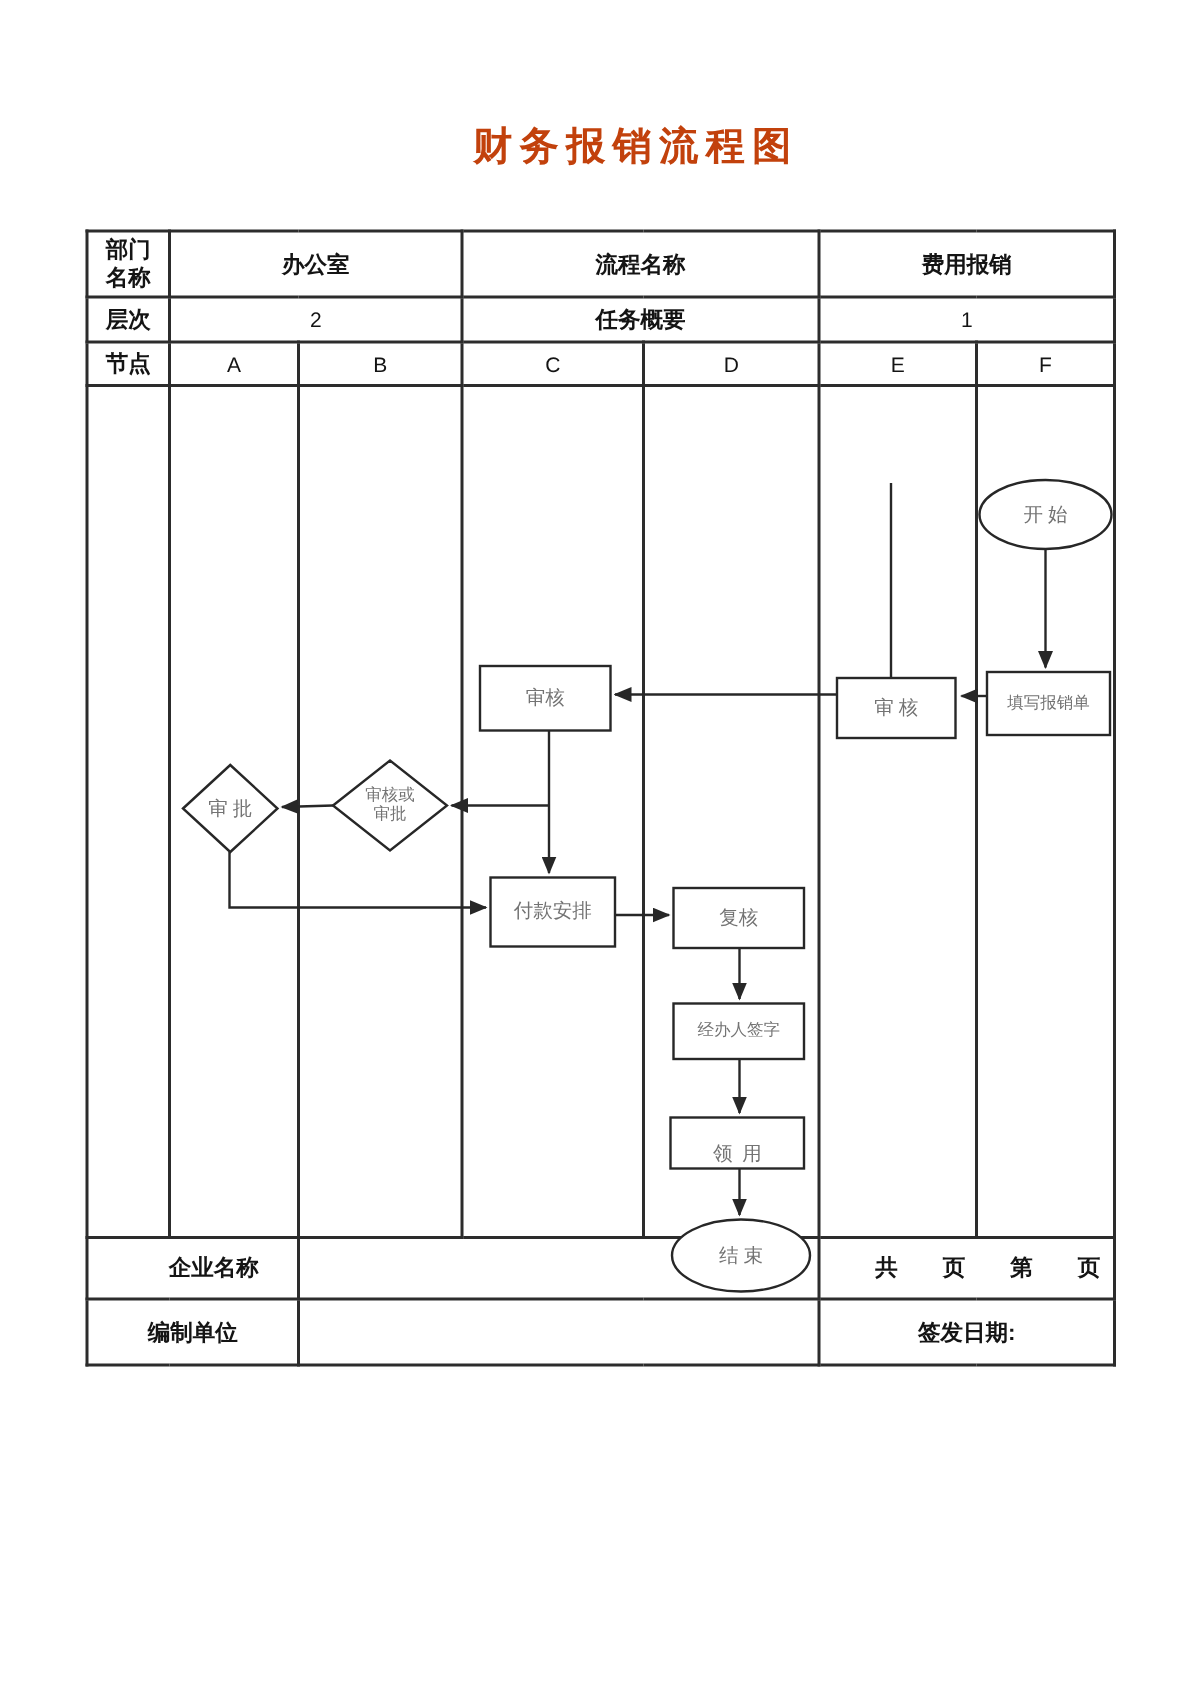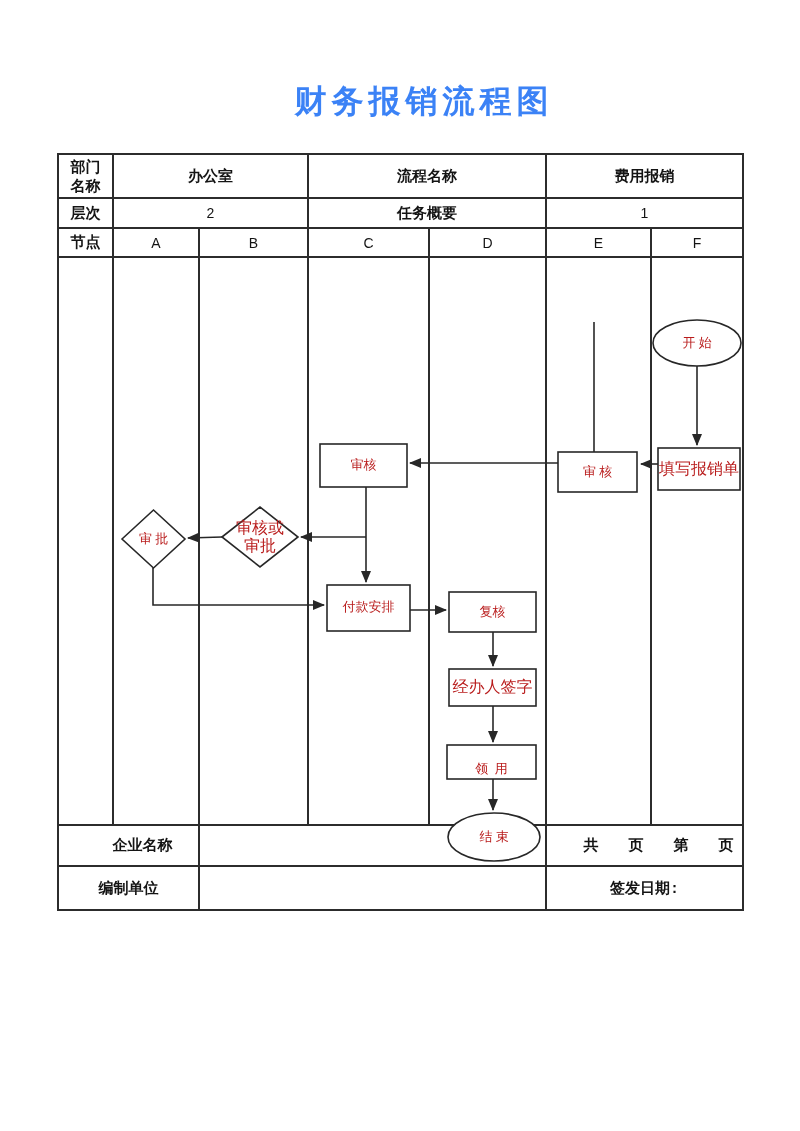--- a/index.html
+++ b/index.html
@@ -1,37 +1,37 @@
 <!DOCTYPE html>
 <html><head>
 <meta charset="utf-8">
 <style>
   html,body{margin:0;padding:0;background:#ffffff;}
   .page{position:relative;width:800px;height:1131px;background:#ffffff;overflow:hidden;
         font-family:"Liberation Sans","DejaVu Sans",sans-serif;color:#161616;}
   .title{position:absolute;left:424px;top:80px;transform:translateX(-50%);margin:0;
          font-family:"Liberation Serif","DejaVu Serif",serif;font-weight:700;
-         font-size:32px;letter-spacing:5px;color:#3b82f6;white-space:nowrap;}
+         font-size:26px;letter-spacing:5px;color:#c2410c;white-space:nowrap;}
   table.grid{position:absolute;left:57px;top:153px;width:687px;border-collapse:collapse;
              table-layout:fixed;}
   .grid td{border:2px solid #2c2c2c;text-align:center;vertical-align:middle;padding:0;
            overflow:hidden;}
   .hd{font-weight:700;font-size:15px;color:#141414;}
   .val{font-weight:400;font-size:14px;color:#141414;}
   .pre{white-space:pre-line;line-height:1.3;border-radius:22px;}
   .r1 td{height:42px;} .r2 td{height:28px;} .r3 td{height:46px;} .r4 td{height:27px;}
   .rflow td{height:566px;} .r5 td{height:39px;padding-left:28px;} .r6 td{height:42px;}
-  .leftpad{text-align:left;padding-left:14px;font-family:Liberation Mono, monospace;}
+  .leftpad{text-align:left;padding-left:14px;}
   .overlay{position:absolute;left:0;top:0;pointer-events:none;}
   .overlay .shape{fill:#ffffff;stroke:#272727;stroke-width:1.6;}
   .overlay .conn{fill:none;stroke:#272727;stroke-width:1.6;}
   .flbl{position:absolute;display:flex;align-items:center;justify-content:center;
         text-align:center;font-family:"Liberation Serif","DejaVu Serif",serif;
-        font-size:13px;color:#b91c1c;line-height:1.15;}
-  .flbl.small{font-size:16px;border-radius:10px;}
+        font-size:13px;color:#737373;line-height:1.15;}
+  .flbl.small{font-size:11px;border-radius:10px;}
   .flbl.col{flex-direction:column;}
 </style>
 </head>
 <body>
 
 <div class="page">
 
   <h1 class="title">财务报销流程图</h1>
 
   <table class="grid">

